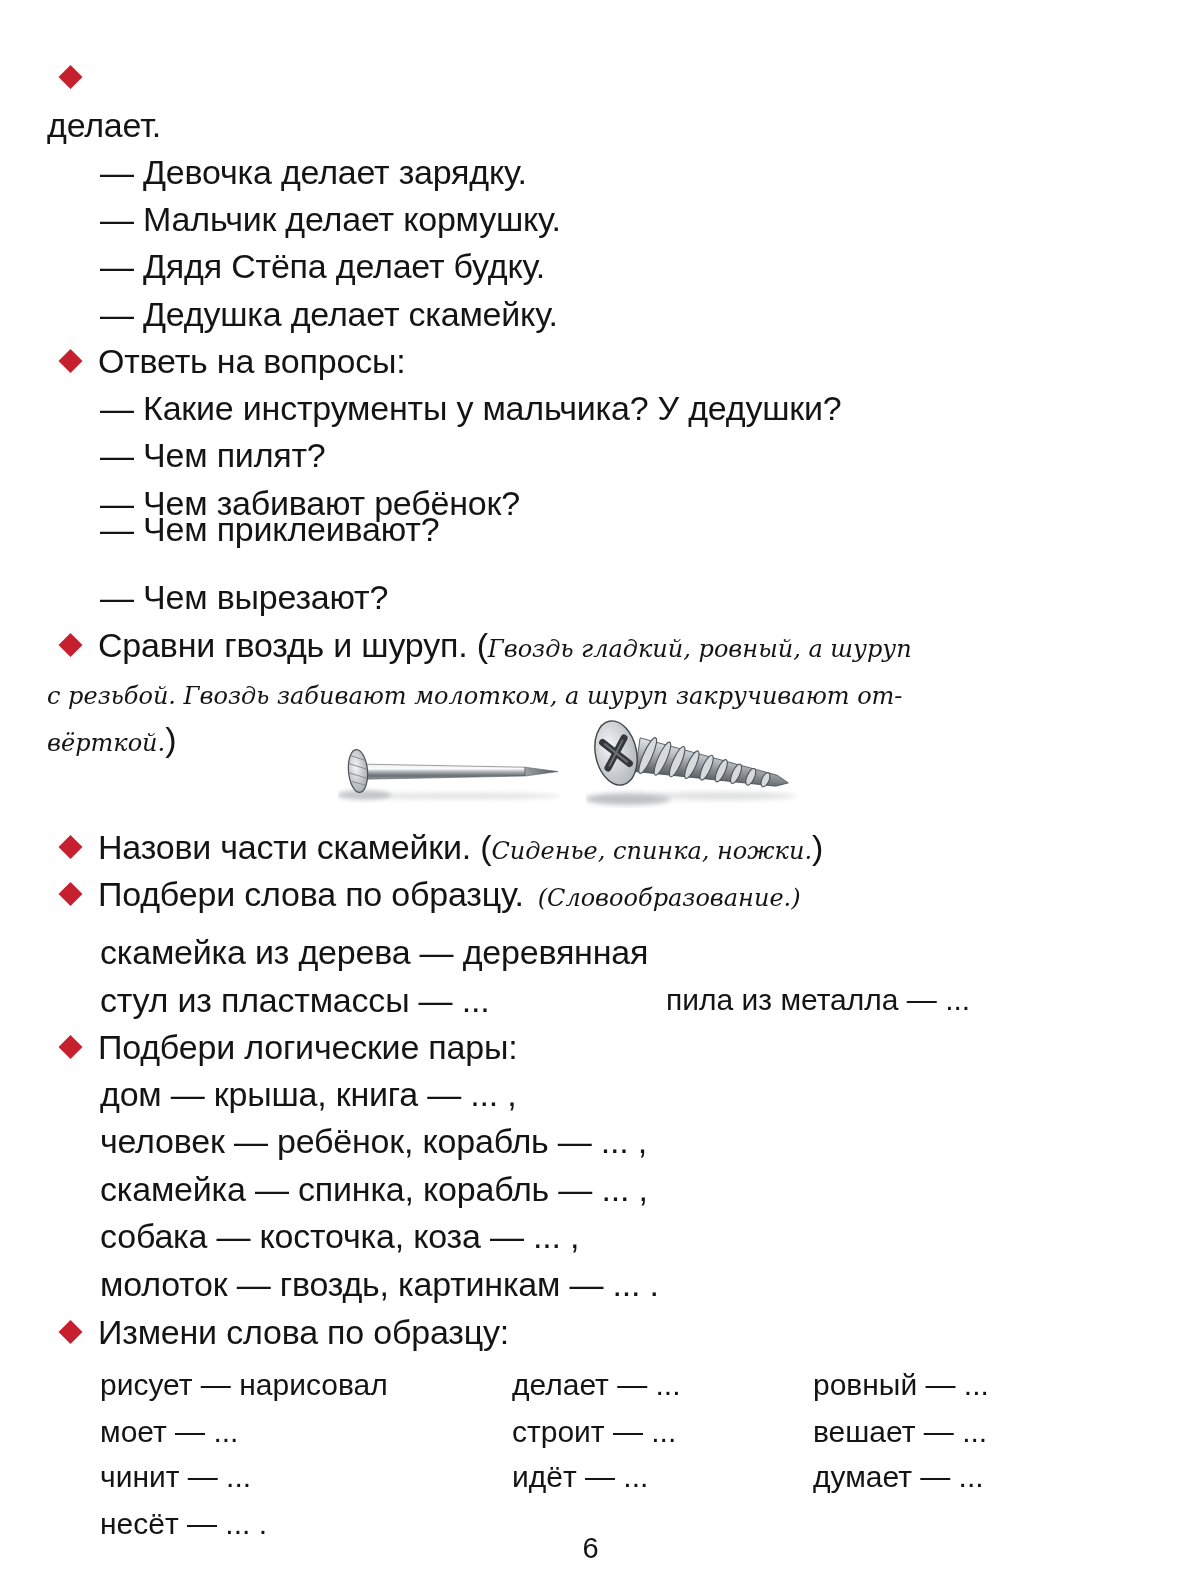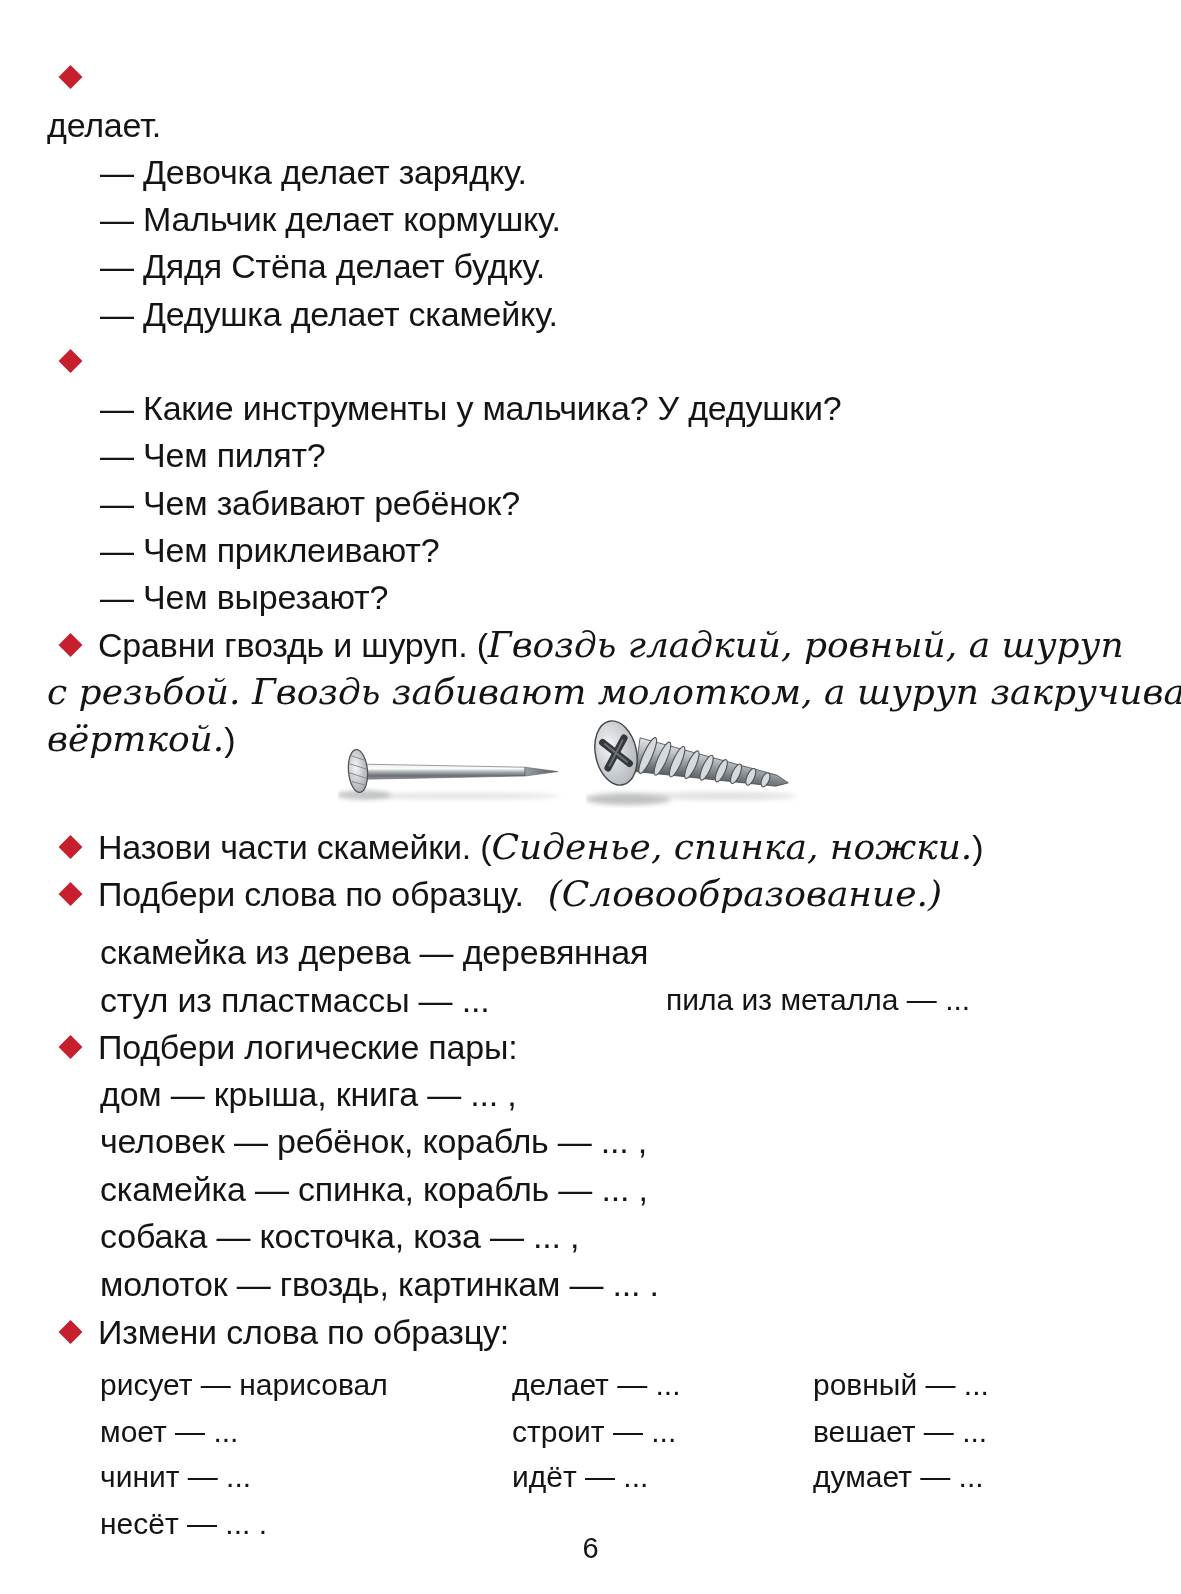--- a/index.html
+++ b/index.html
@@ -13,23 +13,23 @@
   }
   .ind{left:100px;}
   .bullet{padding-left:0;}
   .bullet .bt{margin-left:51px;}
   .diamond{
     position:absolute;left:15px;top:50%;width:17px;height:17px;
     background:#c6202e;transform:translateY(-50%) rotate(45deg);
   }
   .it{
     font-family:"DejaVu Serif",serif;font-style:italic;
-    font-size:36px;letter-spacing:0;
+    font-size:24px;letter-spacing:0;
   }
-  .note{margin-left:24px;}
+  .note{margin-left:14px;}
   .cell{position:absolute;height:46px;line-height:46px;font-size:30px;white-space:nowrap;}
   .pagenum{
     position:absolute;left:0;right:0;top:1528px;text-align:center;
     font-size:29px;line-height:40px;
   }
   svg{position:absolute;display:block;}
 </style>
 </head>
 <body>
 
@@ -37,25 +37,26 @@
   <span class="diamond"></span>
 </div>
 <div class="line" style="top:102px">делает.</div>
 <div class="line ind" style="top:149px">— Девочка делает зарядку.</div>
 <div class="line ind" style="top:196px">— Мальчик делает кормушку.</div>
 <div class="line ind" style="top:243px">— Дядя Стёпа делает будку.</div>
 <div class="line ind" style="top:291px">— Дедушка делает скамейку.</div>
 
 <div class="line bullet" style="top:338px">
   <span class="diamond"></span>
+  <span class="bt">Ответь на вопросы:</span>
 </div>
 <div class="line ind" style="top:385px">— Какие инструменты у мальчика? У дедушки?</div>
 <div class="line ind" style="top:432px">— Чем пилят?</div>
 <div class="line ind" style="top:480px">— Чем забивают ребёнок?</div>
-<div class="line ind" style="top:527px">— Чем приклеивают?</div>
+<div class="line ind" style="top:506px">— Чем приклеивают?</div>
 <div class="line ind" style="top:574px">— Чем вырезают?</div>
 
 <div class="line bullet" style="top:622px">
   <span class="diamond"></span>
   <span class="bt">Сравни гвоздь и шуруп. (</span><span class="it">Гвоздь гладкий, ровный, а шуруп</span>
 </div>
 <div class="line" style="top:669px">
   <span class="it">с резьбой. Гвоздь забивают молотком, а шуруп закручивают от-</span>
 </div>
 <div class="line" style="top:716px">

